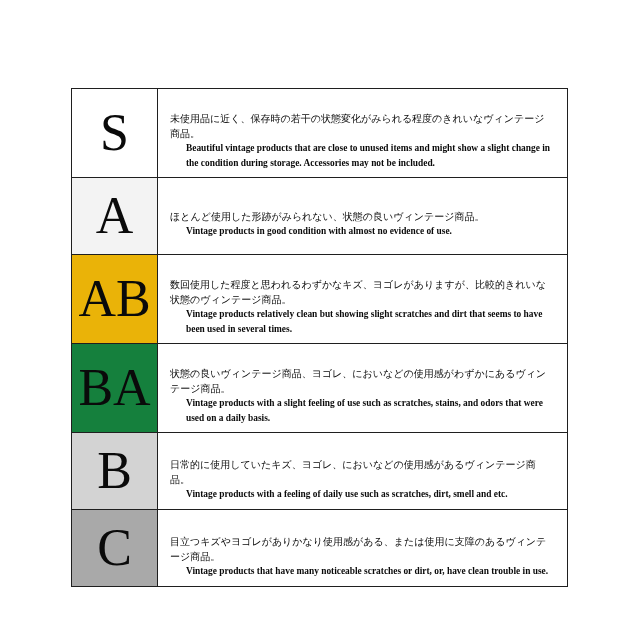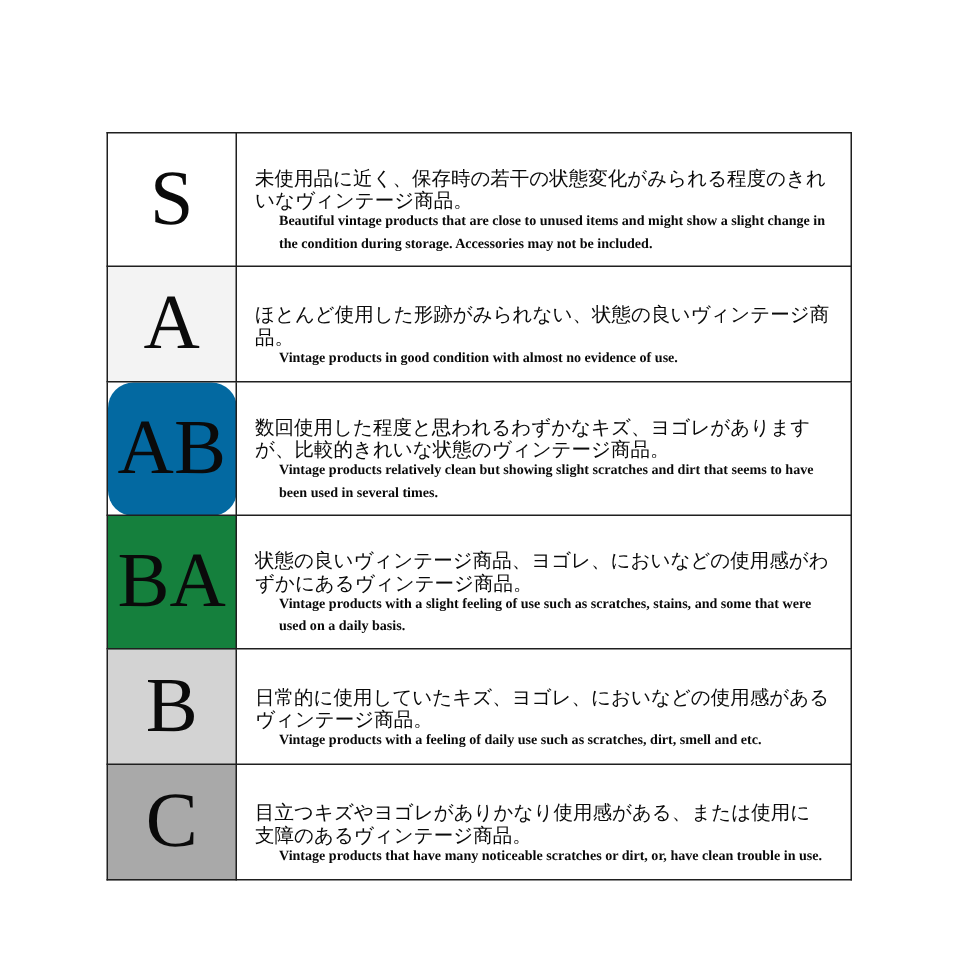--- a/index.html
+++ b/index.html
@@ -39,21 +39,21 @@
     line-height: 1;
     color: #0a0a0a;
     letter-spacing: 0;
   }
   td.desc-cell {
     vertical-align: middle;
     padding: 6px 14px 6px 12px;
     background: #ffffff;
   }
   .jp-text {
-    font-size: 13px;
+    font-size: 10px;
     line-height: 15px;
     color: #0a0a0a;
     margin-top: 16px;
   }
   .en-text {
     font-size: 9.4px;
     font-weight: 700;
     line-height: 15px;
     color: #0a0a0a;
     margin-left: 16px;
@@ -79,36 +79,36 @@
     <td class="grade-cell" style="background: rgb(243, 243, 243);">
       <span class="grade-letter">A</span>
     </td>
     <td class="desc-cell">
       <div class="jp-text">ほとんど使用した形跡がみられない、状態の良いヴィンテージ商品。</div>
       <div class="en-text">Vintage products in good condition with almost no evidence of use.</div>
     </td>
   </tr>
 
   <tr>
-    <td class="grade-cell" style="background: #0369a1; border-radius: 17px;">
+    <td class="grade-cell" style="background: #eab308;">
       <span class="grade-letter">AB</span>
     </td>
     <td class="desc-cell">
       <div class="jp-text">数回使用した程度と思われるわずかなキズ、ヨゴレがありますが、比較的きれいな状態のヴィンテージ商品。</div>
       <div class="en-text">Vintage products relatively clean but showing slight scratches and dirt that seems to have been used in several times.</div>
     </td>
   </tr>
 
   <tr>
     <td class="grade-cell" style="background: #15803d;">
       <span class="grade-letter">BA</span>
     </td>
     <td class="desc-cell">
       <div class="jp-text">状態の良いヴィンテージ商品、ヨゴレ、においなどの使用感がわずかにあるヴィンテージ商品。</div>
-      <div class="en-text">Vintage products with a slight feeling of use such as scratches, stains, and some that were used on a daily basis.</div>
+      <div class="en-text">Vintage products with a slight feeling of use such as scratches, stains, and odors that were used on a daily basis.</div>
     </td>
   </tr>
 
   <tr>
     <td class="grade-cell" style="background: rgb(211, 211, 211);">
       <span class="grade-letter">B</span>
     </td>
     <td class="desc-cell">
       <div class="jp-text">日常的に使用していたキズ、ヨゴレ、においなどの使用感があるヴィンテージ商品。</div>
       <div class="en-text">Vintage products with a feeling of daily use such as scratches, dirt, smell and etc.</div>

